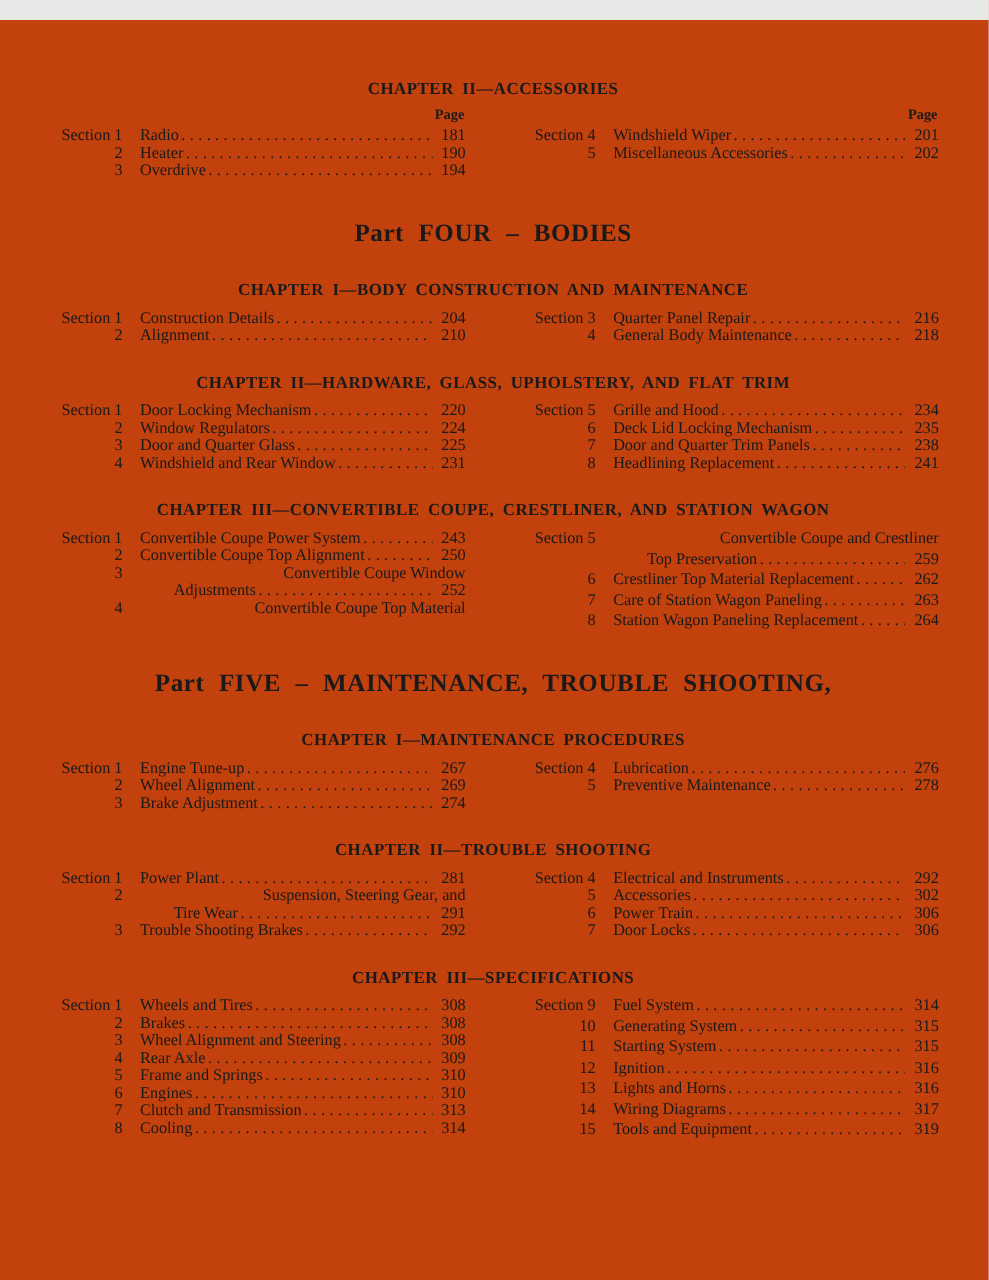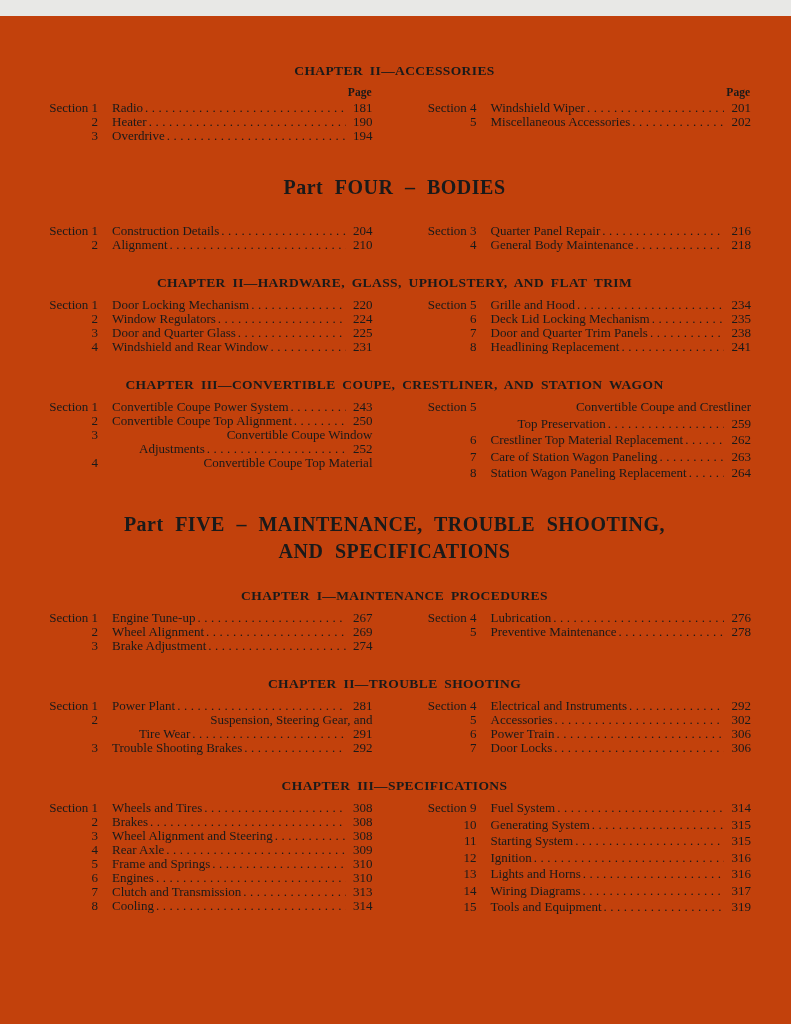--- a/index.html
+++ b/index.html
@@ -105,20 +105,21 @@
               <span class="dots"></span>
               <span class="pg">202</span>
             </div>
           </div>
         </div>
       </div>
       <div class="part-heading">
         <div class="part-line">Part FOUR – BODIES</div>
       </div>
       <div class="chapter block-2">
+        <div class="chapter-title">CHAPTER I—BODY CONSTRUCTION AND MAINTENANCE</div>
         <div class="cols">
           <div class="col col-left">
             <div class="trow">
               <span class="sec">Section 1</span>
               <span class="lbl">Construction Details</span>
               <span class="dots"></span>
               <span class="pg">204</span>
             </div>
             <div class="trow">
               <span class="sec">2</span>
@@ -258,21 +259,20 @@
               <span class="sec">8</span>
               <span class="lbl">Station Wagon Paneling Replacement</span>
               <span class="dots"></span>
               <span class="pg">264</span>
             </div>
           </div>
         </div>
       </div>
       <div class="part-heading">
         <div class="part-line">Part FIVE – MAINTENANCE, TROUBLE SHOOTING,</div>
-        <div class="part-line">AND SPECIFICATIONS</div>
       </div>
       <div class="chapter block-6">
         <div class="chapter-title">CHAPTER I—MAINTENANCE PROCEDURES</div>
         <div class="cols">
           <div class="col col-left">
             <div class="trow">
               <span class="sec">Section 1</span>
               <span class="lbl">Engine Tune-up</span>
               <span class="dots"></span>
               <span class="pg">267</span>

